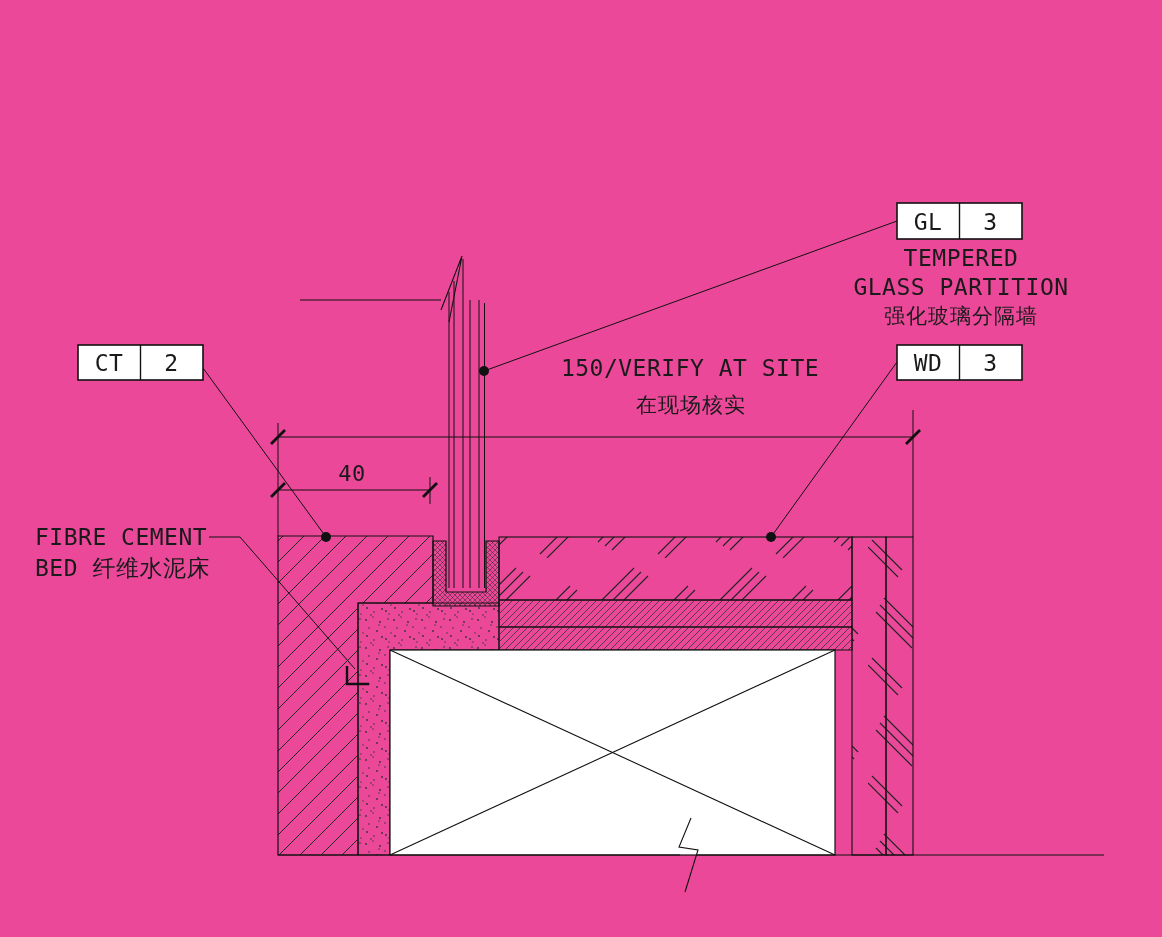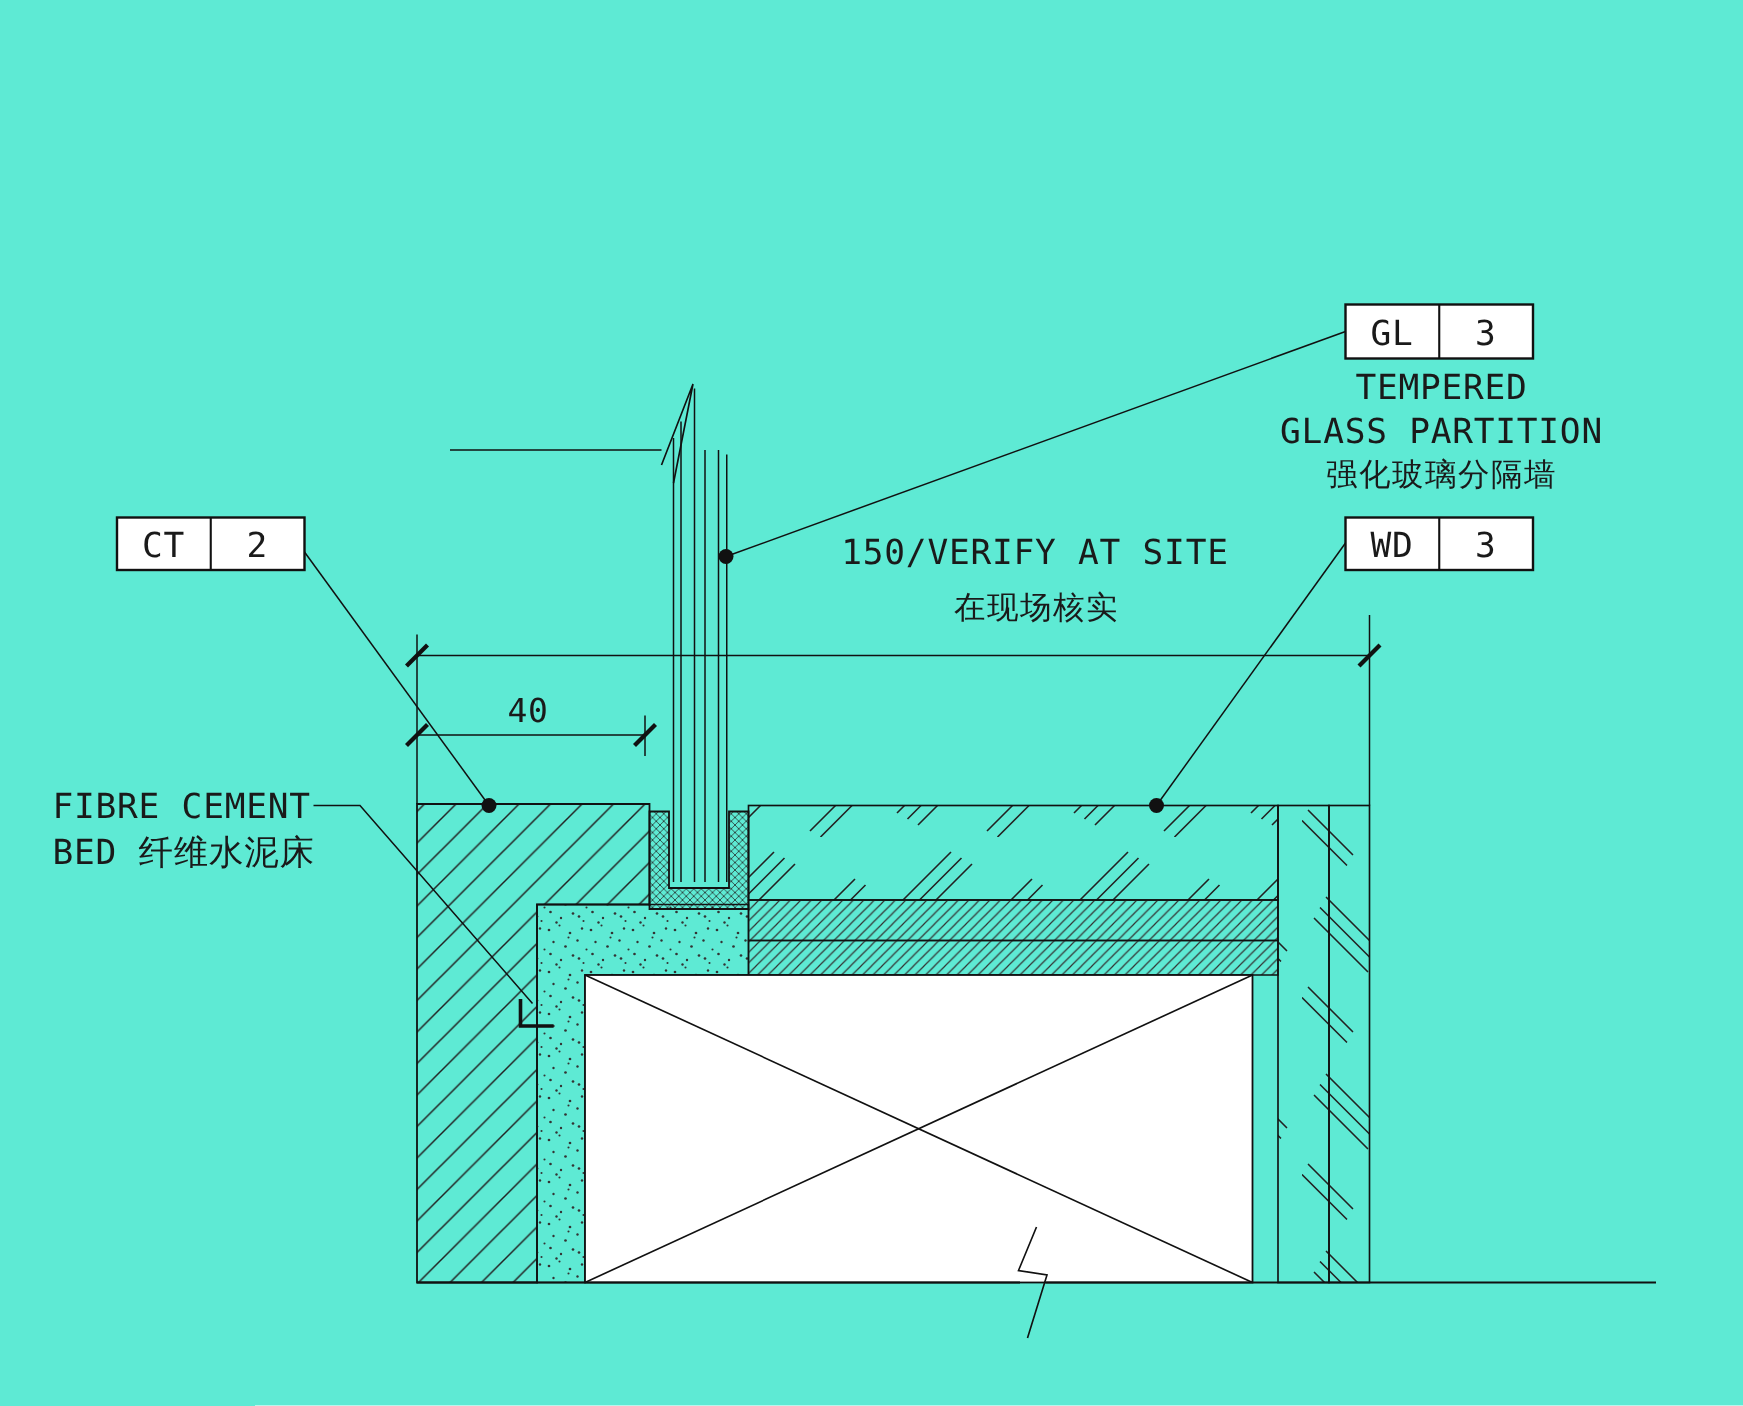--- a/index.html
+++ b/index.html
@@ -1,17 +1,17 @@
 <!DOCTYPE html>
 <html><head>
 <meta charset="utf-8">
 <style>
   html,body{margin:0;padding:0;background:#ffffff;}
   body{width:1162px;height:937px;overflow:hidden;}
-  .canvas{position:relative;width:1162px;height:937px;background:#5eead4;}
+  .canvas{position:relative;width:1162px;height:937px;background:#ec4899;}
   svg{display:block;}
   text{font-family:"DejaVu Sans Mono","DejaVu Sans",monospace;fill:#1a1a1a;}
   .t23{font-size:23px;letter-spacing:0.5px;}
   .t22{font-size:22px;letter-spacing:0.5px;}
   .t21{font-size:21px;letter-spacing:1px;}
   .mid{text-anchor:middle;}
 </style>
 </head>
 <body>
 

